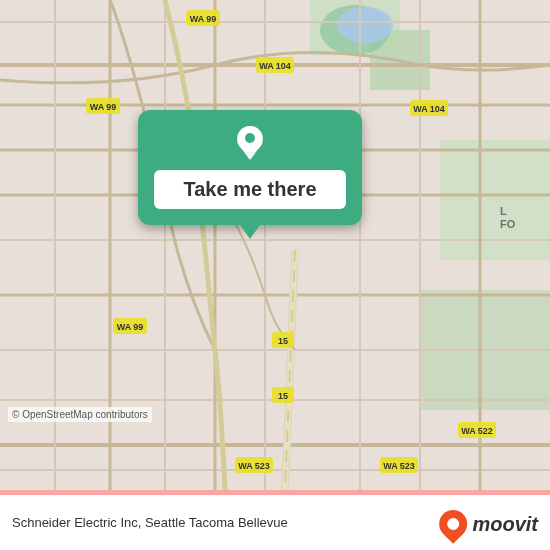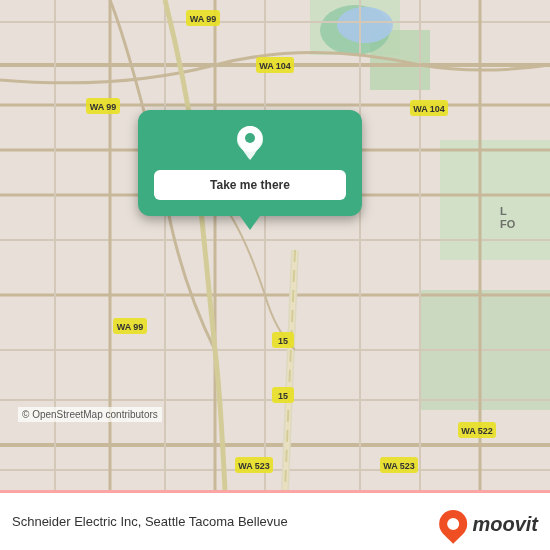--- a/index.html
+++ b/index.html
@@ -27,21 +27,21 @@
       top: 0; left: 0;
     }
 
     #bottom-bar {
       width: 550px;
       height: 60px;
       background: #fff;
       display: flex;
       align-items: center;
       padding: 0 12px;
-      border-top: 3px solid #fca5a5;
+      border-top: 5px solid #fca5a5;
     }
 
     .moovit-logo {
       position: absolute;
       right: 12px;
       bottom: 10px;
       display: flex;
       align-items: center;
     }
 
@@ -50,21 +50,21 @@
       font-weight: bold;
       color: #333;
       font-style: italic;
     }
 
     .osm-attribution {
       font-size: 10px;
       color: #555;
       position: absolute;
       bottom: 68px;
-      left: 18px;
+      left: 8px;
       background: rgba(255,255,255,0.7);
       padding: 2px 4px;
     }
 
     
     .map-popup {
       position: absolute;
       top: 110px;
       left: 138px;
       width: 224px;
@@ -101,21 +101,21 @@
       width: 38px;
       height: 38px;
     }
 
     .popup-btn {
       background: #fff;
       color: #333;
       border: none;
       border-radius: 6px;
       padding: 8px 24px;
-      font-size: 12px;
+      font-size: 20px;
       font-weight: 600;
       cursor: pointer;
       width: 100%;
       text-align: center;
     }
 
     .bottom-location-text {
       font-size: 13px;
       color: #333;
       flex: 1;

